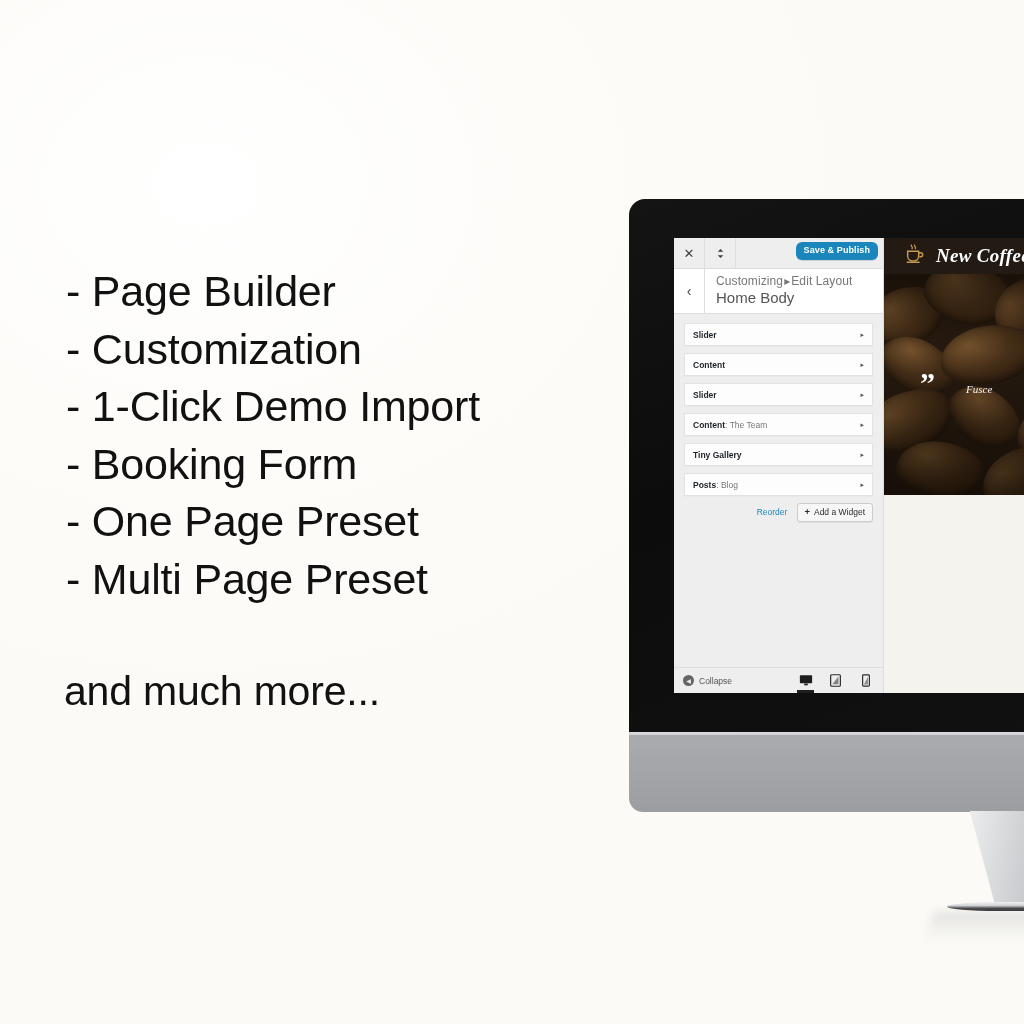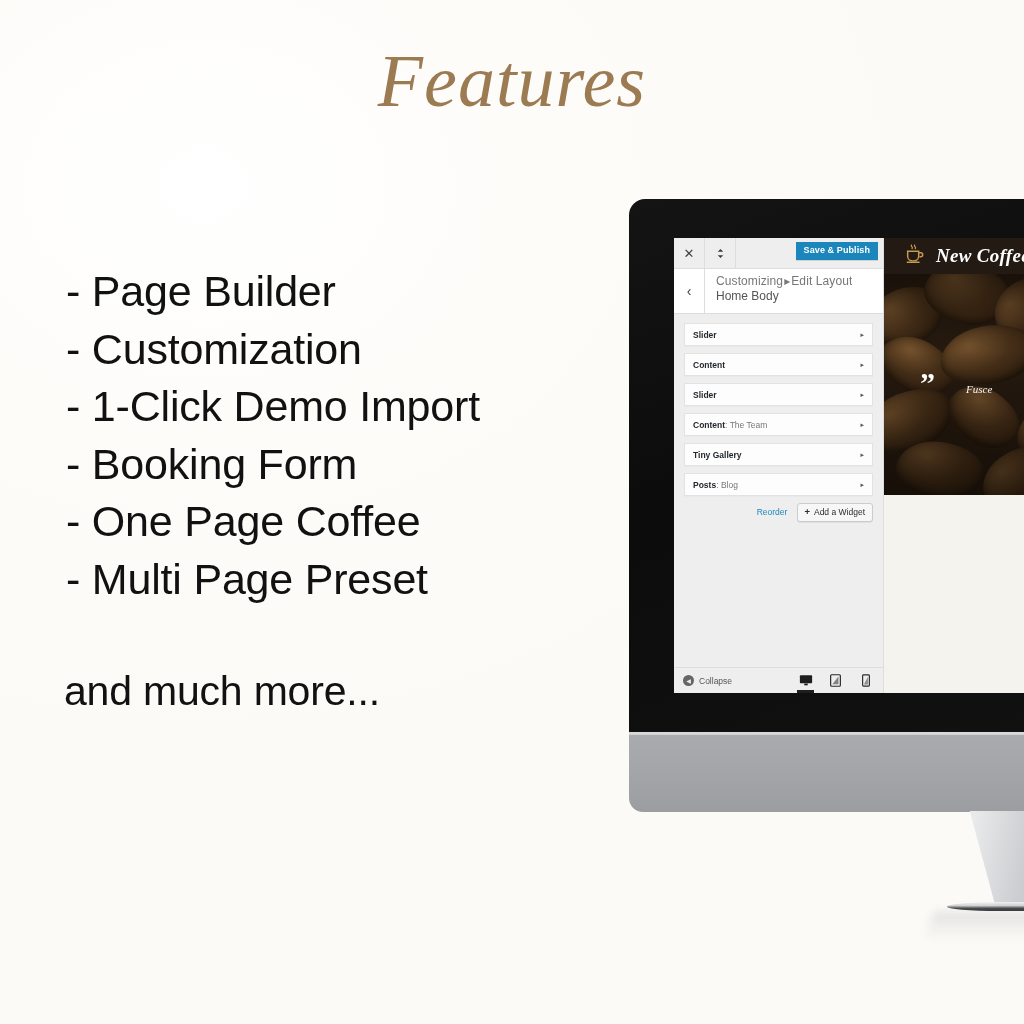--- a/index.html
+++ b/index.html
@@ -165,21 +165,21 @@
     background: #eeeeee;
   }
   .save-btn {
     position: absolute;
     right: 5px; top: 4px;
     background: #1b86bb;
     color: #ffffff;
     font-size: 9px;
     font-weight: bold;
     padding: 4px 8px 5px 8px;
-    border-radius: 0;
+    border-radius: 6px;
     letter-spacing: 0.1px;
     line-height: 1;
     box-shadow: 0 1px 0 rgba(0,0,0,0.12);
   }
   .cz-header {
     display: flex;
     border-bottom: 1px solid #dddddd;
     background: #ffffff;
     height: 44px;
   }
@@ -197,21 +197,21 @@
     overflow: hidden;
   }
   .cz-breadcrumb {
     font-size: 12px;
     color: #777777;
     letter-spacing: 0.1px;
     white-space: nowrap;
   }
   .cz-breadcrumb .sep { padding: 0 1px; }
   .cz-panel-title {
-    font-size: 12px;
+    font-size: 15px;
     color: #555555;
     margin-top: 1px;
     white-space: nowrap;
   }
   .cz-body {
     flex: 1 1 auto;
     background: #eeeeee;
     padding: 9px 10px 0 10px;
     overflow: hidden;
     text-align: right;
@@ -377,28 +377,27 @@
     position: absolute;
     left: 0; right: 0; top: 257px; bottom: 0;
     background: #f5f3ee;
   }
 </style>
 </head>
 <body>
 
 <div class="stage">
 
-  <div class="page-title">Features</div>
 
   <div class="features">
     <div class="feature-item">- Page Builder</div>
     <div class="feature-item">- Customization</div>
     <div class="feature-item">- 1-Click Demo Import</div>
     <div class="feature-item">- Booking Form</div>
-    <div class="feature-item">- One Page Coffee</div>
+    <div class="feature-item">- One Page Preset</div>
     <div class="feature-item">- Multi Page Preset</div>
   </div>
   <div class="more-text">and much more...</div>
 
   <div class="monitor">
     <div class="bezel"></div>
     <div class="chin-seam"></div>
     <div class="chin"></div>
     <div class="stand"></div>
     <div class="stand-base"></div>

